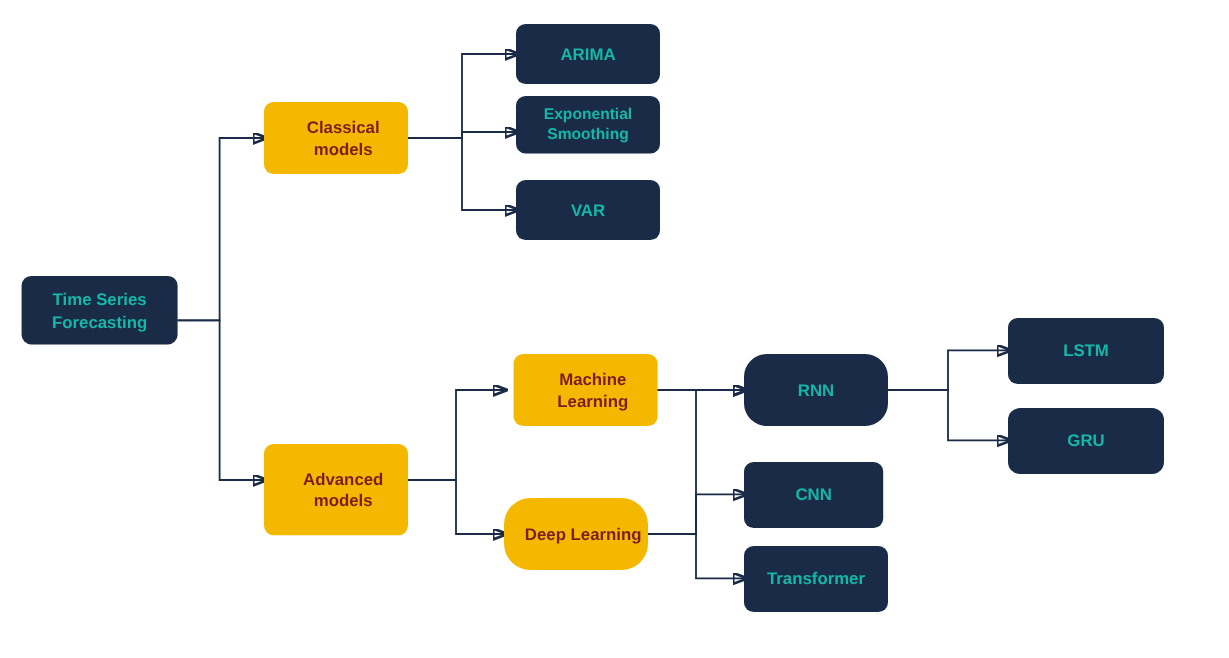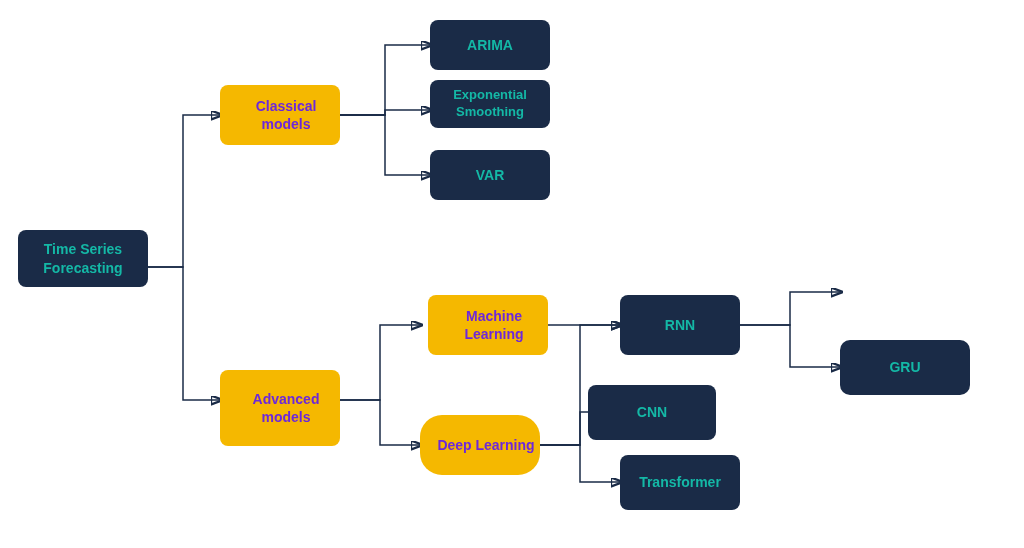--- a/index.html
+++ b/index.html
@@ -26,21 +26,21 @@
       font-weight: bold;
       font-size: 14px;
       line-height: 1.3;
     }
     .node-dark {
       background-color: #1a2b47;
       color: #14b8a6;
     }
     .node-gold {
       background-color: #f5b800;
-      color: #6d28d9;
+      color: #7f1d1d;
       padding-left: 12px;
     }
     svg.lines {
       position: absolute;
       top: 0;
       left: 0;
       width: 1024px;
       height: 548px;
       pointer-events: none;
     }
@@ -99,22 +99,23 @@
   <div class="node node-dark" style="left:430px; top:20px; width:120px; height:50px;">ARIMA</div>
 
   <div class="node node-dark" style="left:430px; top:80px; width:120px; height:48px; font-size:13px;">Exponential Smoothing</div>
 
   <div class="node node-dark" style="left:430px; top:150px; width:120px; height:50px;">VAR</div>
 
   <div class="node node-gold" style="left:428px; top:295px; width:120px; height:60px;">Machine Learning</div>
 
   <div class="node node-gold" style="left:420px; top:415px; width:120px; height:60px;border-radius:22px;">Deep Learning</div>
 
-  <div class="node node-dark" style="left:620px; top:295px; width:120px; height:60px;">RNN</div>
+  <div class="node node-dark" style="left:620px; top:295px; width:120px; height:60px;border-radius:19px;">RNN</div>
 
-  <div class="node node-dark" style="left:588px; top:385px; width:128px; height:55px;">CNN</div>
+  <div class="node node-dark" style="left:620px; top:385px; width:116px; height:55px;">CNN</div>
 
   <div class="node node-dark" style="left:620px; top:455px; width:120px; height:55px;">Transformer</div>
 
+  <div class="node node-dark" style="left:840px; top:265px; width:130px; height:55px;">LSTM</div>
 
   <div class="node node-dark" style="left:840px; top:340px; width:130px; height:55px;border-radius:10px;">GRU</div>
 
 </div>
 
 </body></html>

